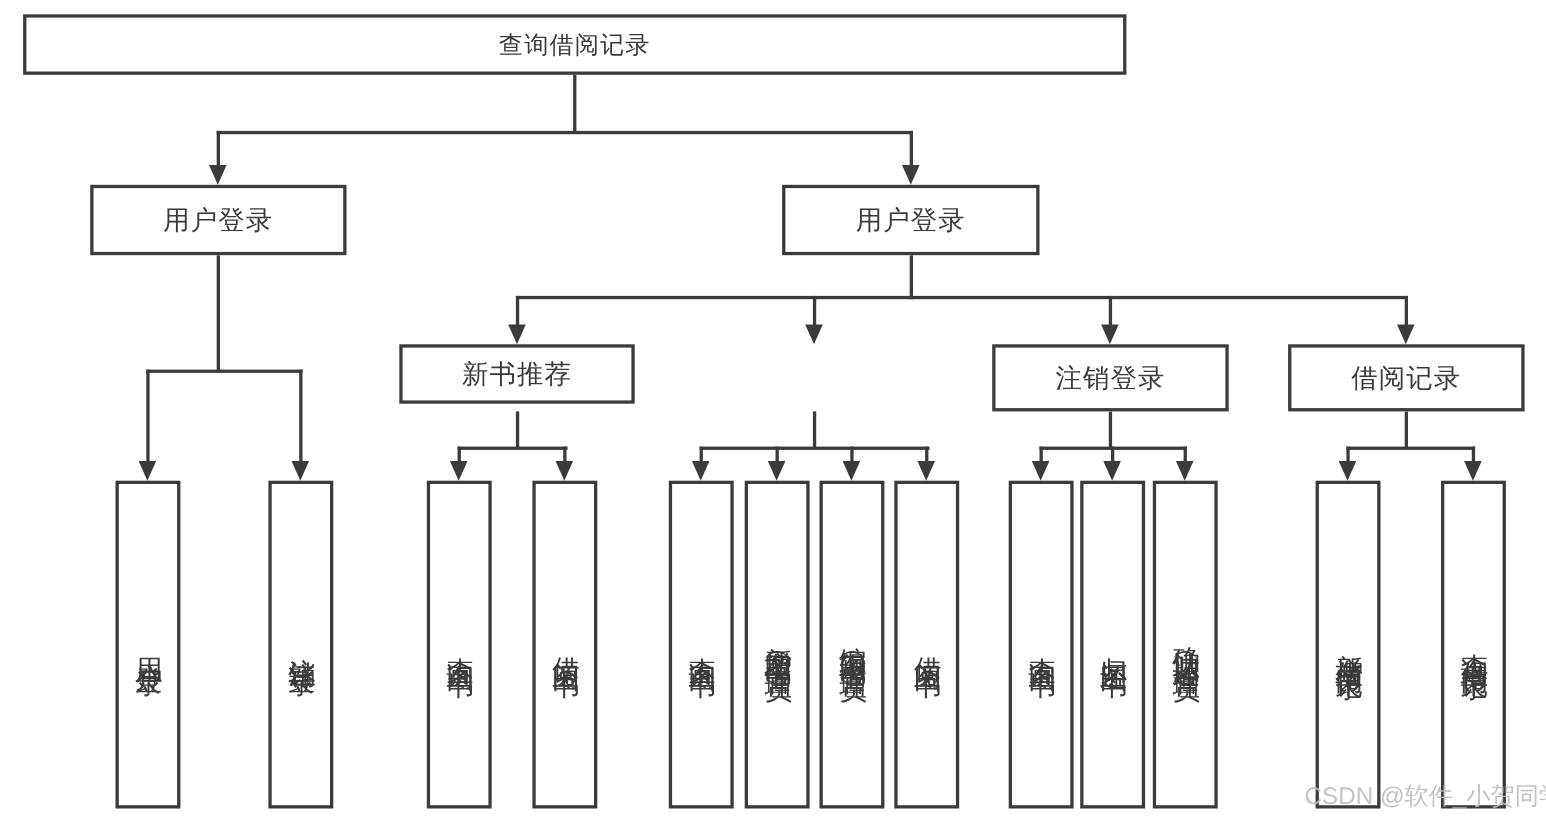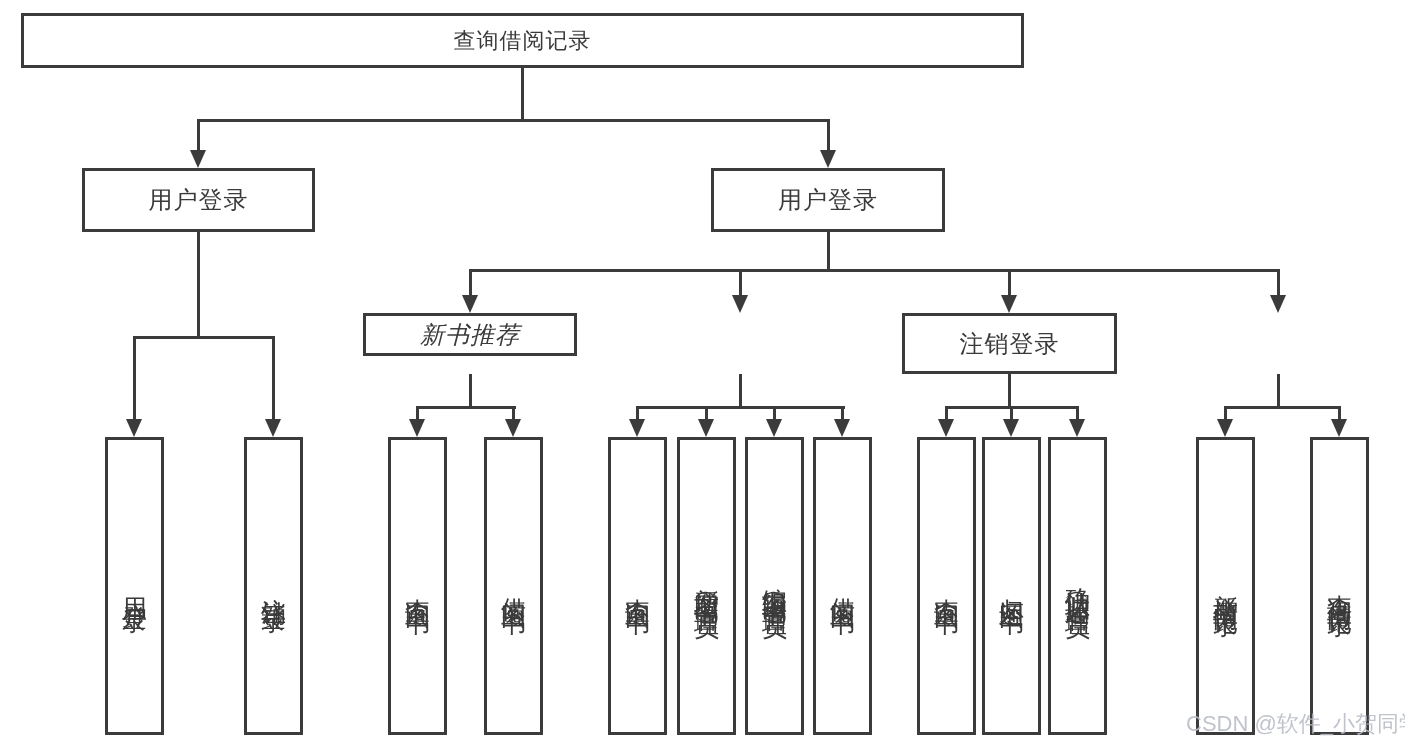--- a/index.html
+++ b/index.html
@@ -99,25 +99,28 @@
   <div class="hline" style="left:469px;top:269px;width:811px;"></div>
   <div class="vline" style="left:469px;top:269px;height:28px;"></div>
   <div class="arrow" style="left:462px;top:295px;"></div>
   <div class="vline" style="left:739px;top:269px;height:28px;"></div>
   <div class="arrow" style="left:732px;top:295px;"></div>
   <div class="vline" style="left:1008px;top:269px;height:28px;"></div>
   <div class="arrow" style="left:1001px;top:295px;"></div>
   <div class="vline" style="left:1277px;top:269px;height:28px;"></div>
   <div class="arrow" style="left:1270px;top:295px;"></div>
 
-  <div class="box" style="left:363px;top:313px;width:214px;height:43px;font-style:italic;">
+  <div class="box" style="left:363px;top:313px;width:214px;height:54px;">
     <span>新书推荐</span>
   </div>
   <div class="box" style="left:902px;top:313px;width:215px;height:61px;">
     <span>注销登录</span>
+  </div>
+  <div class="box" style="left:1171px;top:313px;width:215px;height:61px;">
+    <span>借阅记录</span>
   </div>
 
   <div class="vline" style="left:469px;top:374px;height:34px;"></div>
   <div class="hline" style="left:416px;top:406px;width:100px;"></div>
   <div class="vline" style="left:416px;top:406px;height:16px;"></div>
   <div class="arrow" style="left:409px;top:419px;"></div>
   <div class="vline" style="left:512px;top:406px;height:16px;"></div>
   <div class="arrow" style="left:505px;top:419px;"></div>
 
   <div class="vline" style="left:739px;top:374px;height:34px;"></div>

